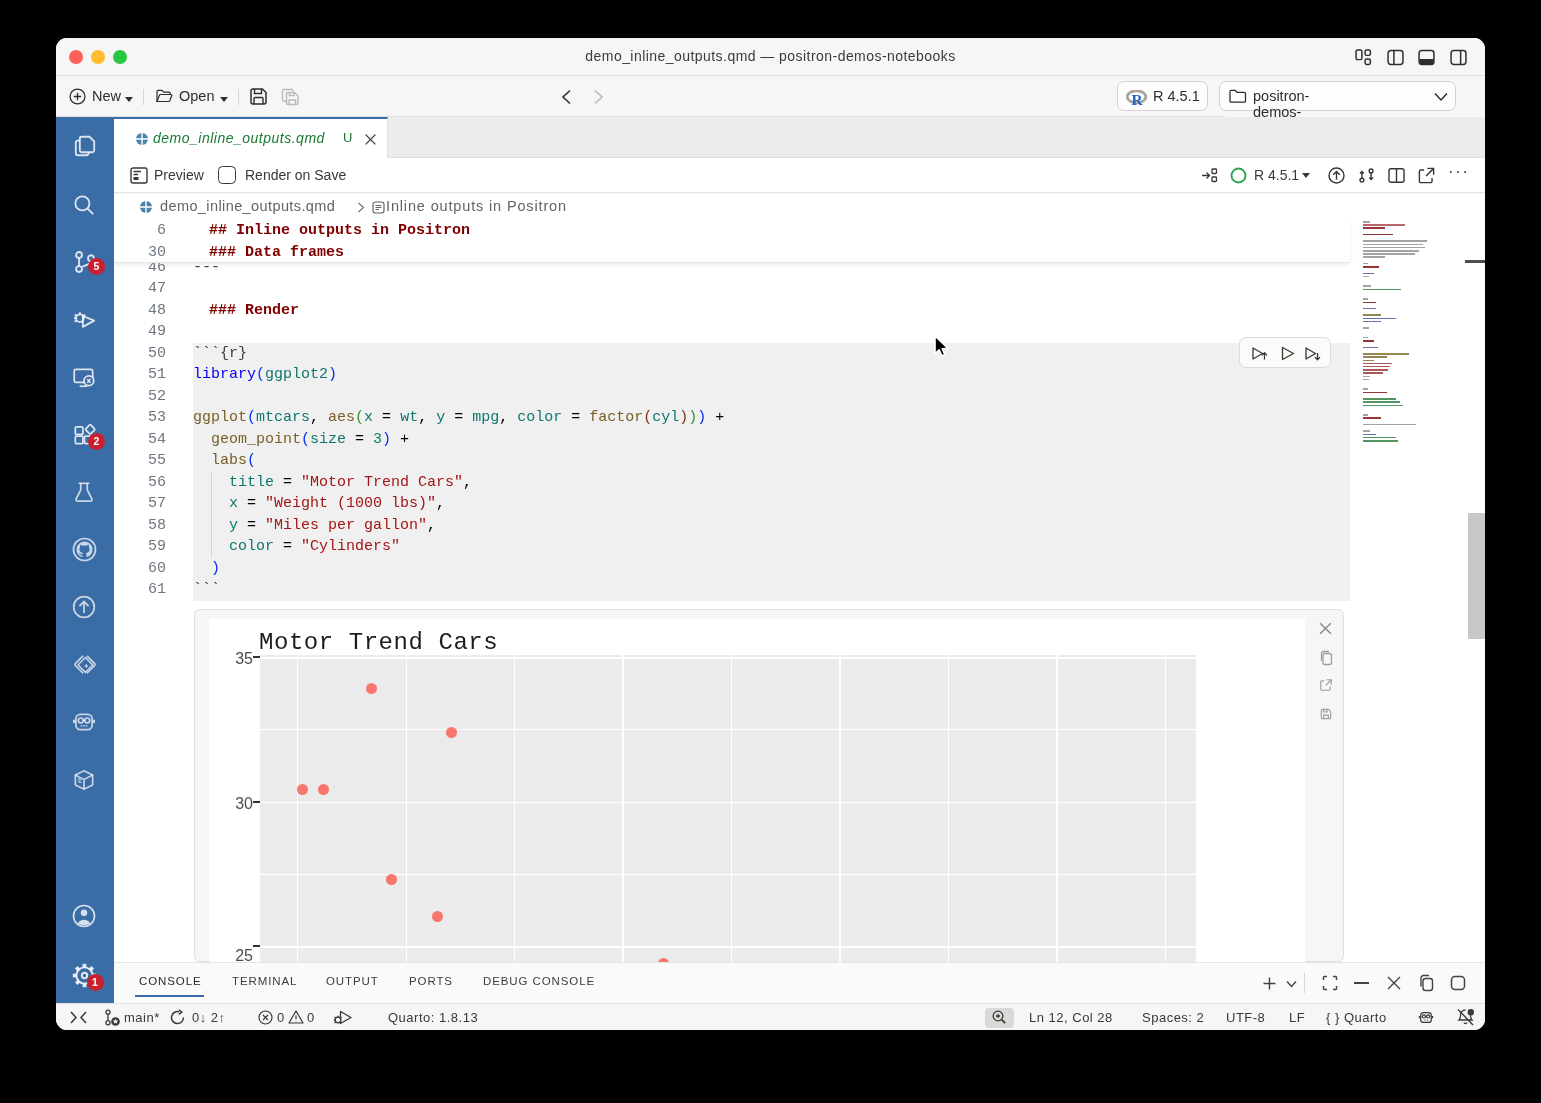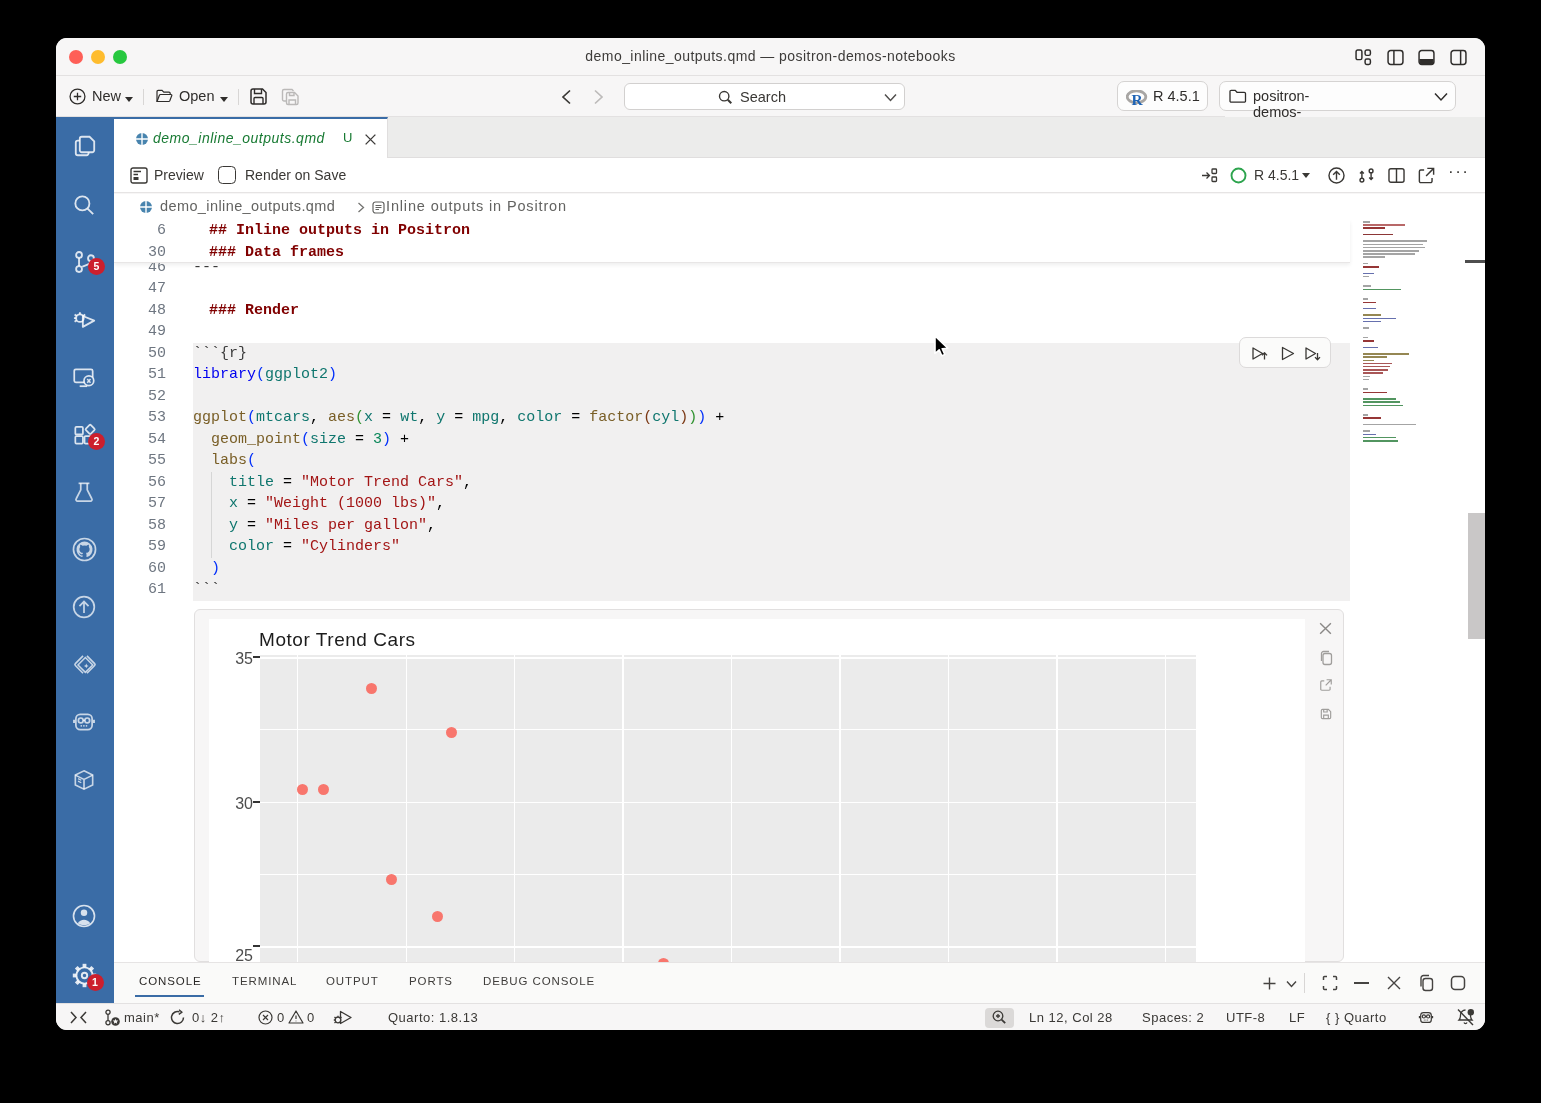--- a/index.html
+++ b/index.html
@@ -97,30 +97,20 @@
   <path d="M8 5.5 H14.5 L18 9 V16 A1.5 1.5 0 0 1 16.5 17.5 H8 A1.5 1.5 0 0 1 6.5 16 V7 A1.5 1.5 0 0 1 8 5.5 Z"></path>
   <path d="M9.5 5.5 V8.5 H14 V5.5 M9 17.5 V13 H15.5 V17.5"></path>
   <path d="M6.5 14 H4 A1.5 1.5 0 0 1 2.5 12.5 V4 A1.5 1.5 0 0 1 4 2.5 H12 L13.5 4"></path>
 </svg>
 <svg style="left:505px; top:12px;" width="11" height="16" viewBox="0 0 11 16" fill="none" stroke="#3a3835" stroke-width="1.7">
         <path d="M9 1.5 L2 8 L9 14.5"></path>
       </svg>
 <svg style="left:537px; top:12px;" width="11" height="16" viewBox="0 0 11 16" fill="none" stroke="#bdbbba" stroke-width="1.7">
         <path d="M2 1.5 L9 8 L2 14.5"></path>
       </svg>
-<div id="searchbox" class="abs" style="left:568px; top:6px; width:281px; height:27px; background:#fff; border:1px solid #d2d0cf; border-radius:6px;">
-  <svg style="left:93px; top:6px;" width="15" height="15" viewBox="0 0 15 15" fill="none" stroke="#3a3835" stroke-width="1.4">
-    <circle cx="6.2" cy="6.2" r="4.7"></circle>
-          <line x1="9.8" y1="9.8" x2="13.3" y2="13.3" stroke-width="2"></line>
-  </svg>
-  <div class="abs" style="left:115px; top:5px; font-size:14.5px; color:#3a3835;">Search</div>
-  <svg style="left:259px; top:9px;" width="13" height="9" viewBox="0 0 13 9" fill="none" stroke="#514f4d" stroke-width="1.5">
-          <path d="M1 1.5 L6.5 7.5 L12 1.5"></path>
-        </svg>
-</div>
 <div class="toolbtn" style="left:1061px; width:91px;"></div>
 <svg style="left:1070px; top:13px;" width="23" height="16" viewBox="0 0 23 16">
   <ellipse cx="10.5" cy="6.8" rx="9.3" ry="6" fill="none" stroke="#a8a6a4" stroke-width="2.8"></ellipse>
   <text x="5.5" y="15" font-family="Liberation Serif" font-size="15.5" font-weight="bold" fill="#1e63b5">R</text>
 </svg>
 <div class="tbtext" style="left:1097px;">R 4.5.1</div>
 <div class="toolbtn" style="left:1163px; width:237px;"></div>
 <svg style="left:1173px; top:12px;" width="18" height="15" viewBox="0 0 18 15" fill="none" stroke="#2f2d2b" stroke-width="1.3">
   <path d="M1 12.5 V2.5 A1.2 1.2 0 0 1 2.2 1.3 H6.2 L8 3.3 H15.3 A1.2 1.2 0 0 1 16.5 4.5 V12 A1.2 1.2 0 0 1 15.3 13.2 H2.2 A1.2 1.2 0 0 1 1 12 Z"></path>
 </svg>
@@ -355,21 +345,21 @@
         </svg>
 </div>
       <div class="abs" style="left:0; top:0; width:1236px; height:43px; background:#fff; border-bottom:1px solid #e8e6e6; box-shadow:0 2px 4px rgba(0,0,0,0.07);">
 <div class="lnum" style="top:0px;">6</div>
 <div class="ltext head" style="top:0px;">## Inline outputs in Positron</div>
 <div class="lnum" style="top:21.5px;">30</div>
 <div class="ltext head" style="top:21.5px;">### Data frames</div>
 </div>
       <div class="abs" style="left:80px; top:389px; width:1150px; height:353px; background:#f7f6f6; border:1px solid #e1dfdf; border-radius:6px;">
 <div class="abs" style="left:14px; top:9px; width:1096px; height:344px; background:#fff; overflow:hidden;">
-<div class="abs" style="left:50px; top:10px; font-size:19px; letter-spacing:0.55px; color:#1c1c1c;">Motor Trend Cars</div>
+<div class="abs" style="left:50px; top:10px; font-size:24px; letter-spacing:0.55px; color:#1c1c1c;font-family:Liberation Mono, monospace;">Motor Trend Cars</div>
 <div class="abs" style="left:50.5px; top:36px; width:936px; height:308px; background:#ebebeb; overflow:hidden;">
             <div class="vgrid" style="left:37.5px; width:1.3px; height:308px;"></div>
             <div class="vgrid" style="left:146px; width:1.6px; height:308px;"></div>
             <div class="vgrid" style="left:254.5px; width:1.3px; height:308px;"></div>
             <div class="vgrid" style="left:362.9px; width:1.6px; height:308px;"></div>
             <div class="vgrid" style="left:471.4px; width:1.3px; height:308px;"></div>
             <div class="vgrid" style="left:579.9px; width:1.6px; height:308px;"></div>
             <div class="vgrid" style="left:688.3px; width:1.3px; height:308px;"></div>
             <div class="vgrid" style="left:796.8px; width:1.6px; height:308px;"></div>
             <div class="vgrid" style="left:905.2px; width:1.3px; height:308px;"></div>

